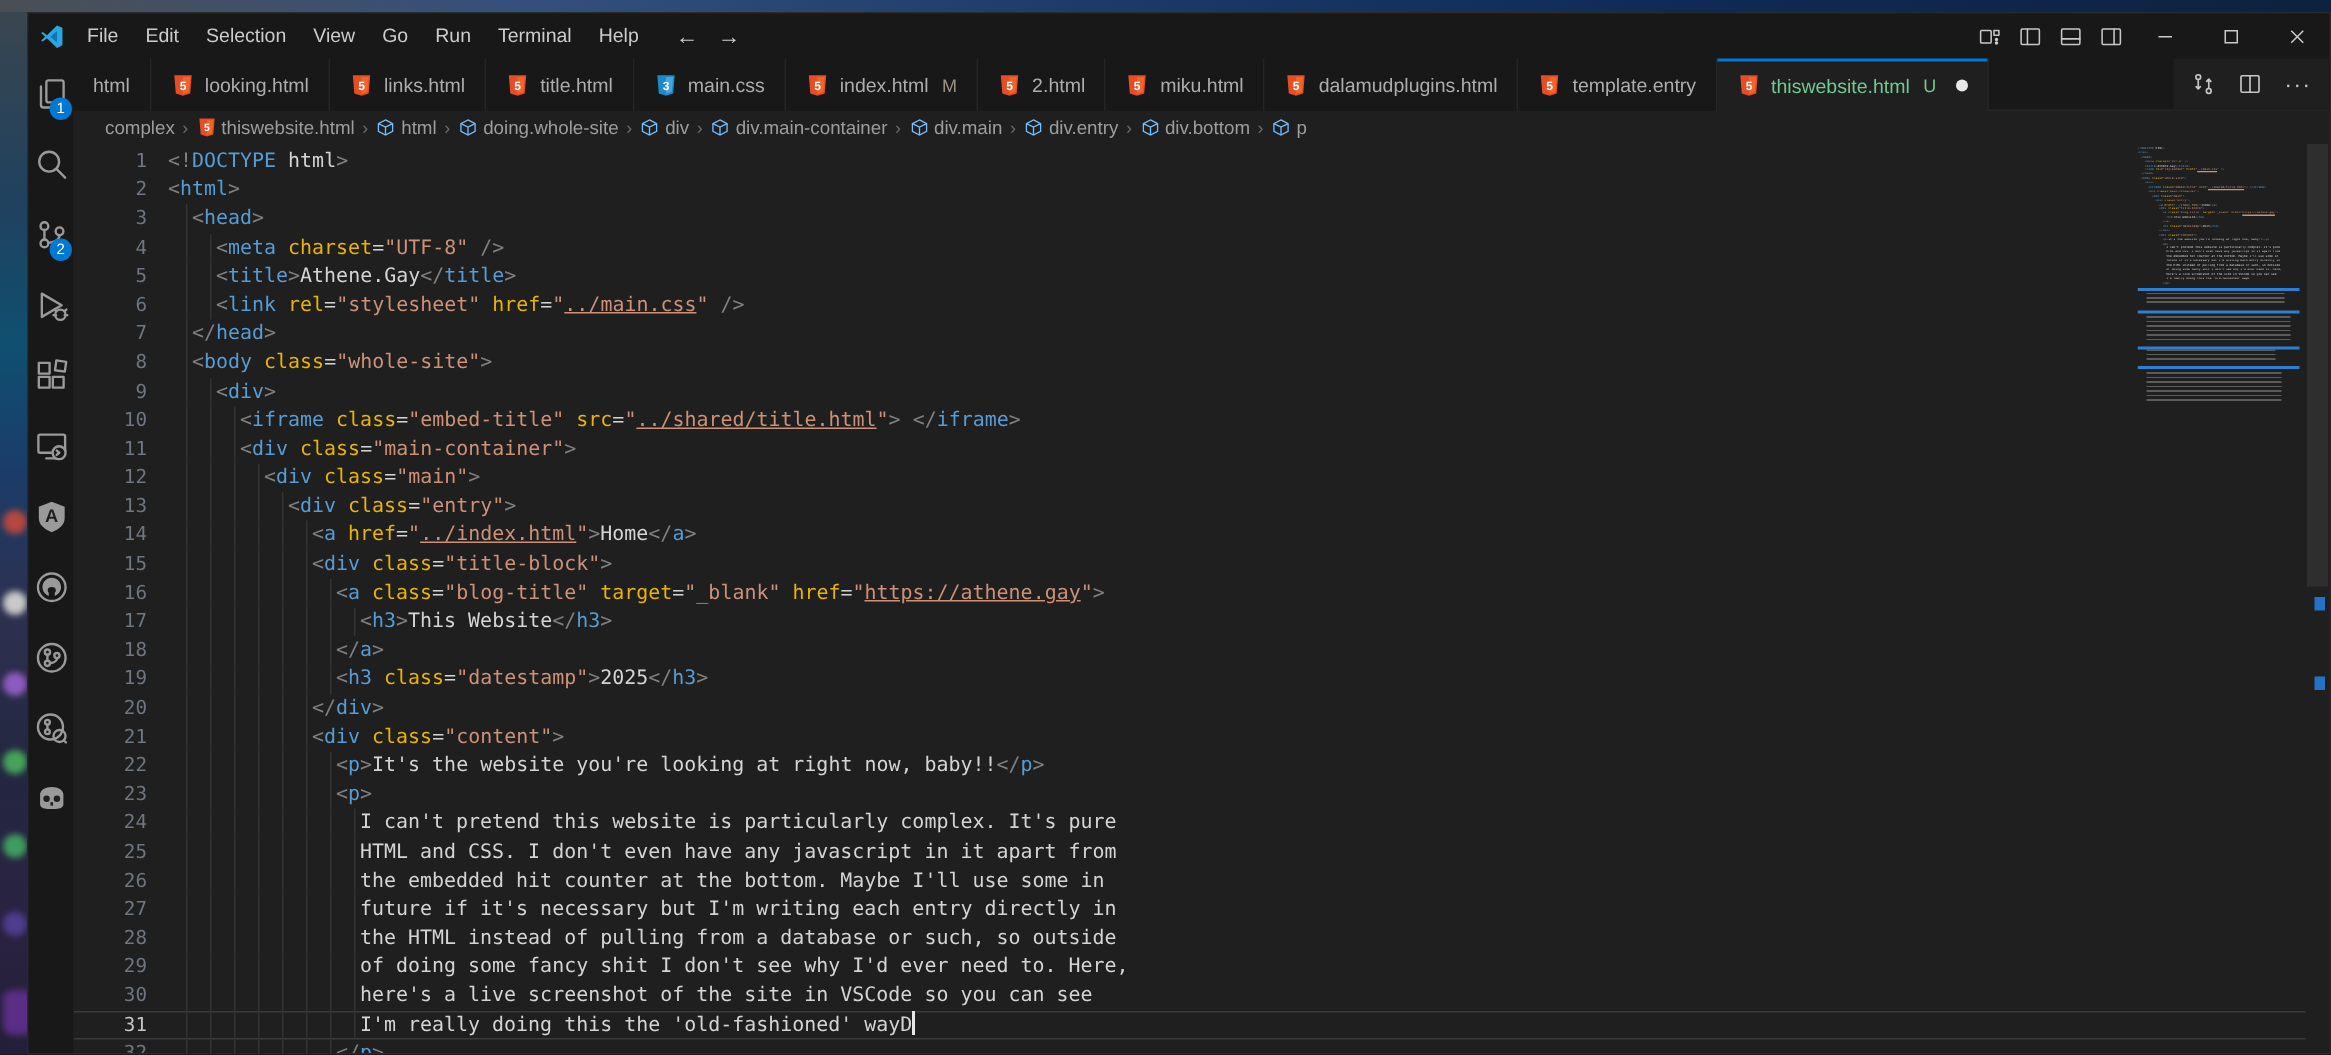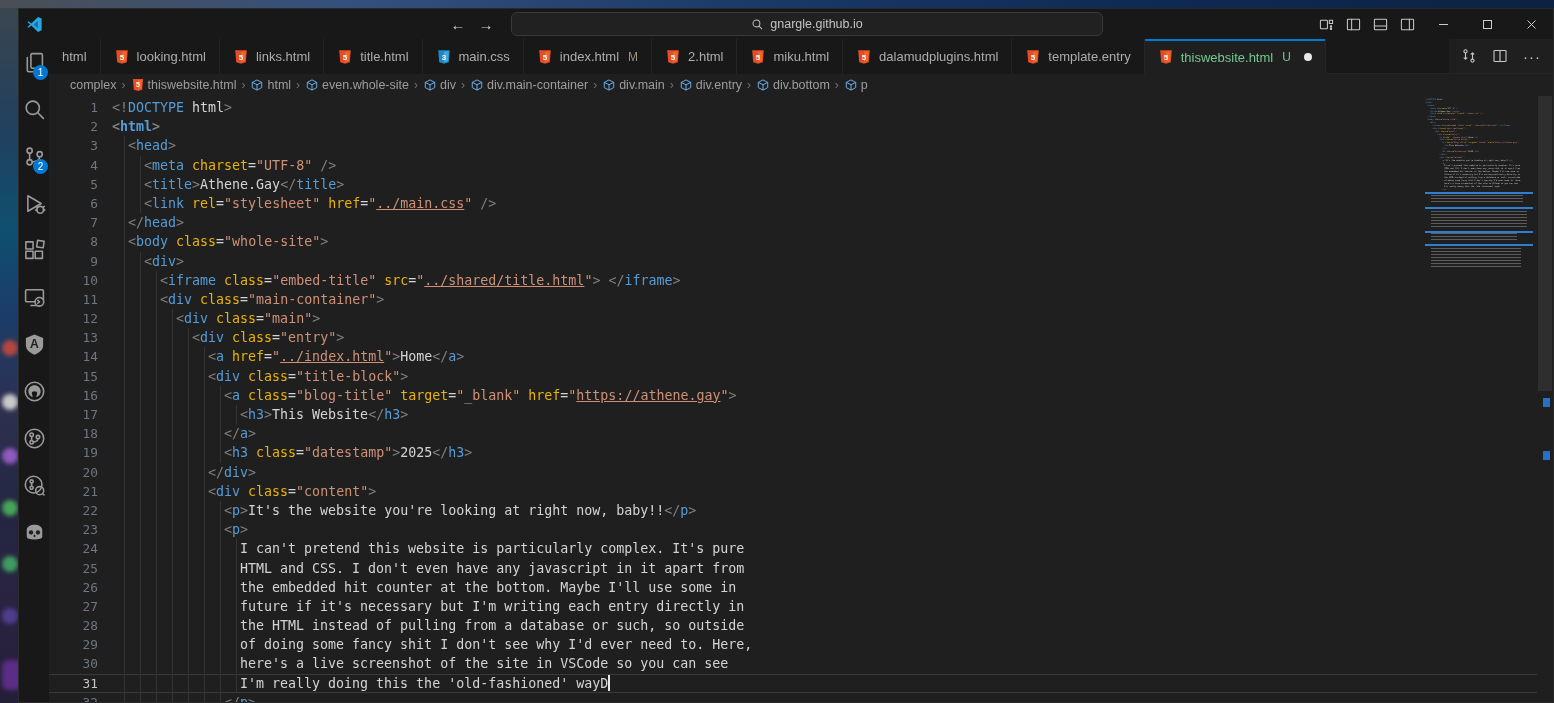--- a/index.html
+++ b/index.html
@@ -108,34 +108,33 @@
 
   <div class="titlebar">
     <span class="logo">
         <span style="display: flex;">
           <svg viewBox="0 0 16 16">
             <path fill="#29a8e0" d="M11.3 1 5 7 2.4 5 1.3 5.7 3.9 8l-2.6 2.3 1.1.7L5 9l6.3 6 3.4-1.6v-11z"></path>
             <path fill="#1273b8" d="M11.3 4.4v7.2L7.1 8z"></path>
           </svg>
         </span>
       </span>
+    <nav class="menubar" id="menubar">
+        <span class="menu-item">File</span>
+        <span class="menu-item">Edit</span>
+        <span class="menu-item">Selection</span>
+        <span class="menu-item">View</span>
+        <span class="menu-item">Go</span>
+        <span class="menu-item">Run</span>
+        <span class="menu-item">Terminal</span>
+        <span class="menu-item">Help</span>
+      </nav>
     <div class="nav-arrows">
       <span>←</span>
       <span>→</span>
-    </div>
-    <div class="searchbox">
-      <span id="cc-search-icon">
-          <span style="display: flex;">
-            <svg viewBox="0 0 16 16" fill="none" stroke="#bbbbbb" stroke-width="1.3">
-              <circle cx="6.7" cy="6.7" r="4.2"></circle>
-              <path d="M9.9 9.9 13.6 13.6"></path>
-            </svg>
-          </span>
-        </span>
-      <span>gnargle.github.io</span>
     </div>
     <div class="tb-right" id="tb-right">
         <span class="lay-btn">
           <span style="display: flex;">
             <svg viewBox="0 0 16 16" fill="none" stroke="#c8c8c8" stroke-width="1.1" stroke-linecap="round" stroke-linejoin="round">
               <rect x="1.5" y="3.5" width="7.5" height="9" rx="0.8"></rect>
               <rect x="11" y="3.5" width="3.5" height="3.5"></rect>
               <circle cx="12.8" cy="10" r="0.7" fill="#c8c8c8"></circle>
               <circle cx="12.8" cy="12.5" r="0.7" fill="#c8c8c8"></circle>
             </svg>
@@ -475,21 +474,21 @@
         <span>html</span>
       </span>
       <span class="bc-sep">›</span>
       <span class="bc-item">
         <span style="display: flex;">
           <svg viewBox="0 0 16 16" fill="none" stroke="#75beff" stroke-width="1">
             <path d="M8 2.2 13.4 5v6L8 13.8 2.6 11V5z"></path>
             <path d="M2.6 5 8 7.7 13.4 5M8 7.7v6.1"></path>
           </svg>
         </span>
-        <span>even.whole-site</span>
+        <span>doing.whole-site</span>
       </span>
       <span class="bc-sep">›</span>
       <span class="bc-item">
         <span style="display: flex;">
           <svg viewBox="0 0 16 16" fill="none" stroke="#75beff" stroke-width="1">
             <path d="M8 2.2 13.4 5v6L8 13.8 2.6 11V5z"></path>
             <path d="M2.6 5 8 7.7 13.4 5M8 7.7v6.1"></path>
           </svg>
         </span>
         <span>div</span>
@@ -542,21 +541,21 @@
             <path d="M2.6 5 8 7.7 13.4 5M8 7.7v6.1"></path>
           </svg>
         </span>
         <span>p</span>
       </span>
     </div>
 
   <div class="editor">
     <div class="code" id="code">
         <div class="line"><span class="ln">1</span><span class="lt" style="padding-left: 0px;"><span class="tok-p">&lt;!</span><span class="tok-t">DOCTYPE</span><span class="tok-w"> html</span><span class="tok-p">&gt;</span></span></div>
-        <div class="line"><span class="ln">2</span><span class="lt" style="padding-left: 0px; font-weight: bold;"><span class="tok-p">&lt;</span><span class="tok-t">html</span><span class="tok-p">&gt;</span></span></div>
+        <div class="line"><span class="ln">2</span><span class="lt" style="padding-left: 0px;"><span class="tok-p">&lt;</span><span class="tok-t">html</span><span class="tok-p">&gt;</span></span></div>
         <div class="line"><span class="ln">3</span><span class="lt" style="padding-left: 16px;"><i class="guide" style="left: 12px;"></i><span class="tok-p">&lt;</span><span class="tok-t">head</span><span class="tok-p">&gt;</span></span></div>
         <div class="line"><span class="ln">4</span><span class="lt" style="padding-left: 32px;"><i class="guide" style="left: 12px;"></i><i class="guide" style="left: 28px;"></i><span class="tok-p">&lt;</span><span class="tok-t">meta</span><span class="tok-a"> charset</span><span class="tok-w">=</span><span class="tok-s">"UTF-8"</span><span class="tok-w"> </span><span class="tok-p">/&gt;</span></span></div>
         <div class="line"><span class="ln">5</span><span class="lt" style="padding-left: 32px;"><i class="guide" style="left: 12px;"></i><i class="guide" style="left: 28px;"></i><span class="tok-p">&lt;</span><span class="tok-t">title</span><span class="tok-p">&gt;</span><span class="tok-w">Athene.Gay</span><span class="tok-p">&lt;/</span><span class="tok-t">title</span><span class="tok-p">&gt;</span></span></div>
         <div class="line"><span class="ln">6</span><span class="lt" style="padding-left: 32px;"><i class="guide" style="left: 12px;"></i><i class="guide" style="left: 28px;"></i><span class="tok-p">&lt;</span><span class="tok-t">link</span><span class="tok-a"> rel</span><span class="tok-w">=</span><span class="tok-s">"stylesheet"</span><span class="tok-a"> href</span><span class="tok-w">=</span><span class="tok-s">"</span><span class="tok-l">../main.css</span><span class="tok-s">"</span><span class="tok-w"> </span><span class="tok-p">/&gt;</span></span></div>
         <div class="line"><span class="ln">7</span><span class="lt" style="padding-left: 16px;"><i class="guide" style="left: 12px;"></i><span class="tok-p">&lt;/</span><span class="tok-t">head</span><span class="tok-p">&gt;</span></span></div>
         <div class="line"><span class="ln">8</span><span class="lt" style="padding-left: 16px;"><i class="guide" style="left: 12px;"></i><span class="tok-p">&lt;</span><span class="tok-t">body</span><span class="tok-a"> class</span><span class="tok-w">=</span><span class="tok-s">"whole-site"</span><span class="tok-p">&gt;</span></span></div>
         <div class="line"><span class="ln">9</span><span class="lt" style="padding-left: 32px;"><i class="guide" style="left: 12px;"></i><i class="guide" style="left: 28px;"></i><span class="tok-p">&lt;</span><span class="tok-t">div</span><span class="tok-p">&gt;</span></span></div>
         <div class="line"><span class="ln">10</span><span class="lt" style="padding-left: 48px;"><i class="guide" style="left: 12px;"></i><i class="guide" style="left: 28px;"></i><i class="guide" style="left: 44px;"></i><span class="tok-p">&lt;</span><span class="tok-t">iframe</span><span class="tok-a"> class</span><span class="tok-w">=</span><span class="tok-s">"embed-title"</span><span class="tok-a"> src</span><span class="tok-w">=</span><span class="tok-s">"</span><span class="tok-l">../shared/title.html</span><span class="tok-s">"</span><span class="tok-p">&gt;</span><span class="tok-w"> </span><span class="tok-p">&lt;/</span><span class="tok-t">iframe</span><span class="tok-p">&gt;</span></span></div>
         <div class="line"><span class="ln">11</span><span class="lt" style="padding-left: 48px;"><i class="guide" style="left: 12px;"></i><i class="guide" style="left: 28px;"></i><i class="guide" style="left: 44px;"></i><span class="tok-p">&lt;</span><span class="tok-t">div</span><span class="tok-a"> class</span><span class="tok-w">=</span><span class="tok-s">"main-container"</span><span class="tok-p">&gt;</span></span></div>
         <div class="line"><span class="ln">12</span><span class="lt" style="padding-left: 64px;"><i class="guide" style="left: 12px;"></i><i class="guide" style="left: 28px;"></i><i class="guide" style="left: 44px;"></i><i class="guide" style="left: 60px;"></i><span class="tok-p">&lt;</span><span class="tok-t">div</span><span class="tok-a"> class</span><span class="tok-w">=</span><span class="tok-s">"main"</span><span class="tok-p">&gt;</span></span></div>

